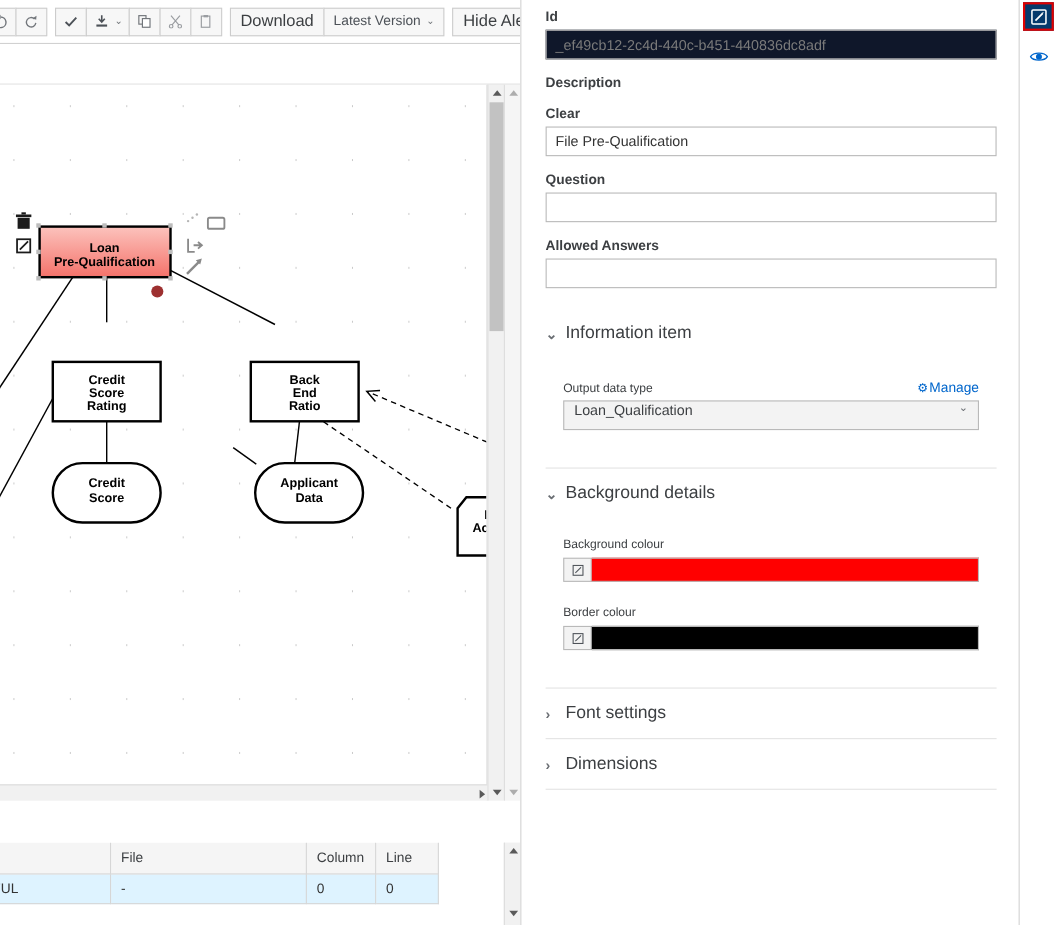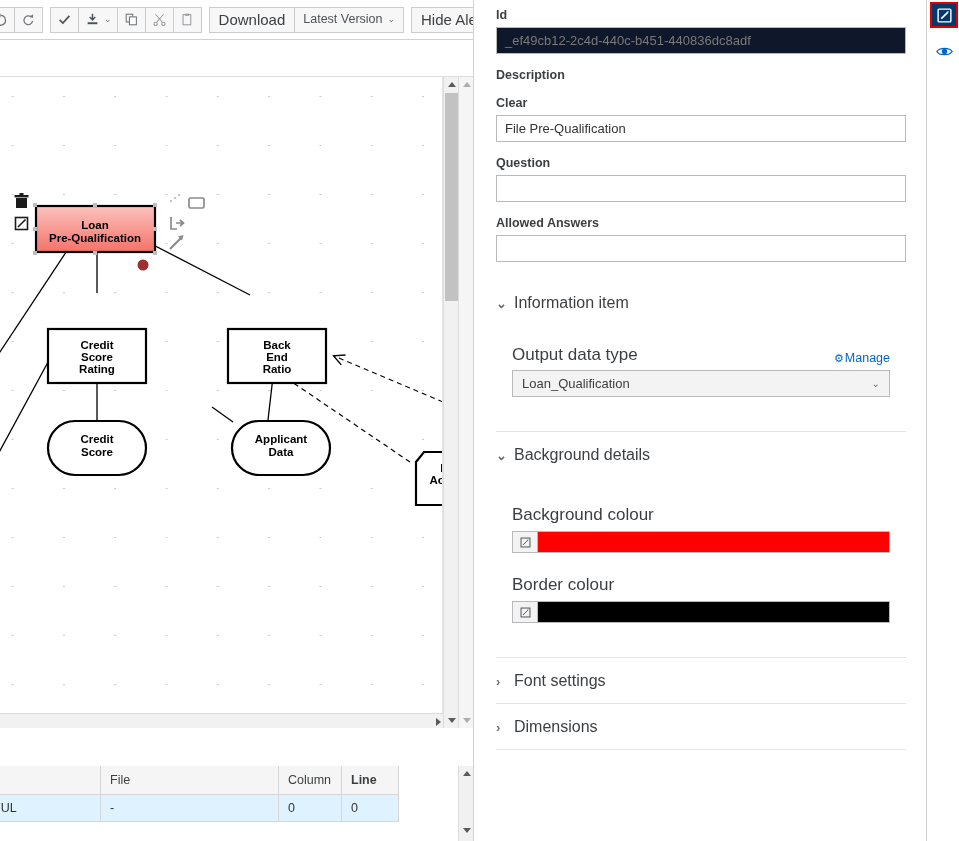--- a/index.html
+++ b/index.html
@@ -200,30 +200,30 @@
     display: inline-block;
   }
   .section-title { font-size: 16px; color: #3c3f42; }
   .hr { height: 1px; background: #e3e3e3; width: 410px; }
 
   .sub-block { padding-left: 16px; }
   .row-label-line {
     display: flex; align-items: flex-end; justify-content: space-between;
     width: 378px; margin-bottom: 5px;
   }
-  .sub-label { font-size: 17px; color: #3c3f42; }
+  .sub-label { font-size: 11px; color: #3c3f42; }
   .manage-link {
     font-size: 12.5px; color: #0066cc; cursor: pointer;
     display: flex; align-items: center; gap: 1px;
   }
   .gear { font-size: 11px; }
   .select-box {
     width: 378px; height: 27px;
     border: 1px solid #b9b9b9; background: #f3f3f3;
-    display: flex; align-items: center; justify-content: space-between;
+    display: flex; justify-content: space-between;
     padding: 0 9px; font-size: 13px; color: #3c3f42; cursor: pointer;
   }
   .select-box .caret { font-size: 10px; color: #6a6e73; }
 
   .colour-row { display: flex; align-items: center; margin-bottom: 4px; }
   .colour-edit {
     width: 26px; height: 22px;
     border: 1px solid #b9b9b9; background: #f3f3f3;
     display: flex; align-items: center; justify-content: center;
     cursor: pointer;
@@ -475,21 +475,21 @@
 
     <div id="bottom-panel">
 
       <div id="bp-table-wrap">
         <table class="bp-table">
           <thead>
             <tr>
               <th style="width:160px;"></th>
               <th style="width:178px;margin-left:35px;">File</th>
               <th style="width:63px;">Column</th>
-              <th style="width:57px;font-weight:bold;">Line</th>
+              <th style="width:57px;">Line</th>
             </tr>
           </thead>
           <tbody>
             <tr>
               <td>CCESSFUL</td>
               <td>-</td>
               <td>0</td>
               <td>0</td>
             </tr>
           </tbody>
@@ -555,21 +555,21 @@
         </div>
       </div>
 
       <div class="hr" style="margin-top:34px;"></div>
 
       <div class="section-head">
         <span class="chev">⌄</span>
         <span class="section-title">Background details</span>
       </div>
 
-      <div class="sub-block" style="margin-top:28px;">
+      <div class="sub-block" style="margin-top:18px;">
         <div class="sub-label" style="margin-bottom:6px;">Background colour</div>
         <div class="colour-row">
           <div class="colour-edit">
             <svg width="11" height="11" viewBox="0 0 16 16">
               <rect x="1.5" y="1.5" width="13" height="13" fill="none" stroke="#4d5258" stroke-width="1.4"></rect>
               <path d="M4.5 11.5 L11.5 4.5" stroke="#4d5258" stroke-width="1.4"></path>
               <path d="M12.3 3.2 L10.6 4 L11.8 5.2 Z" fill="#4d5258"></path>
             </svg>
           </div>
           <div class="colour-swatch" id="bg-swatch" style="background: rgb(255, 0, 0);"></div>

